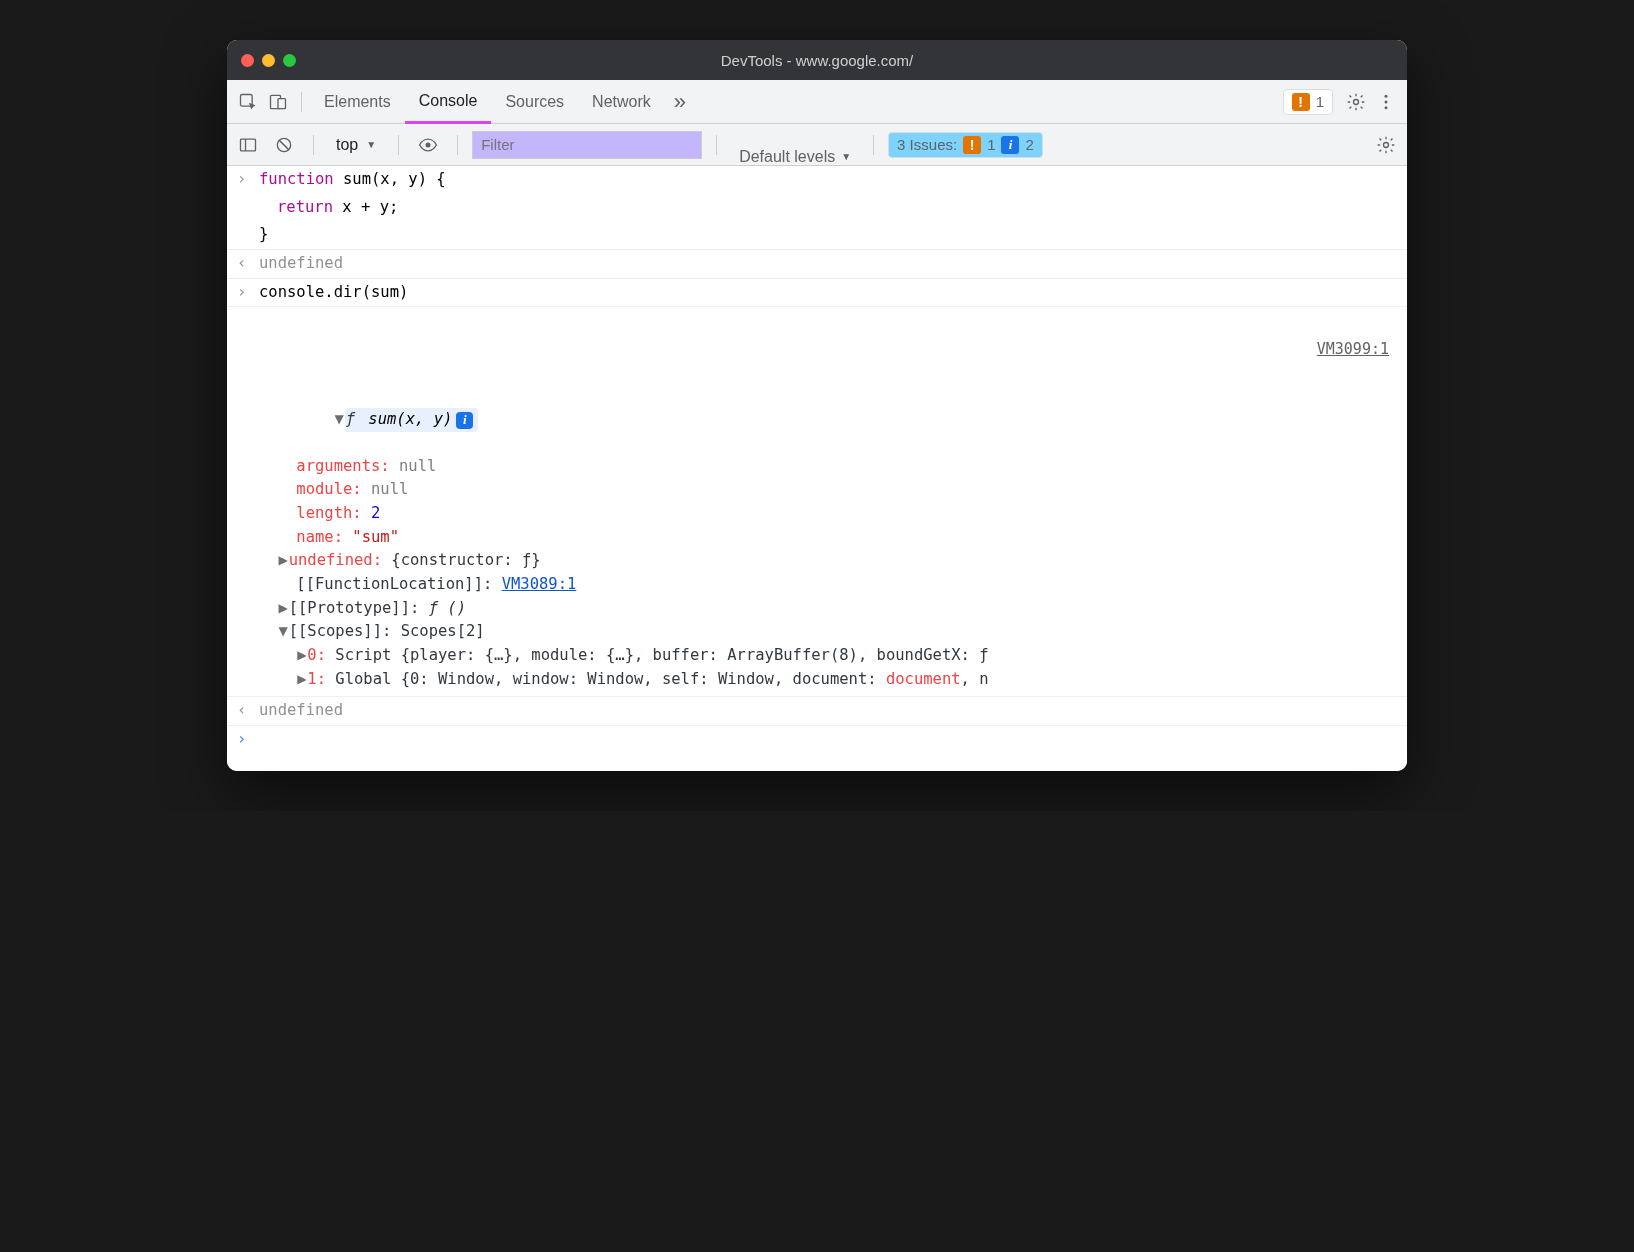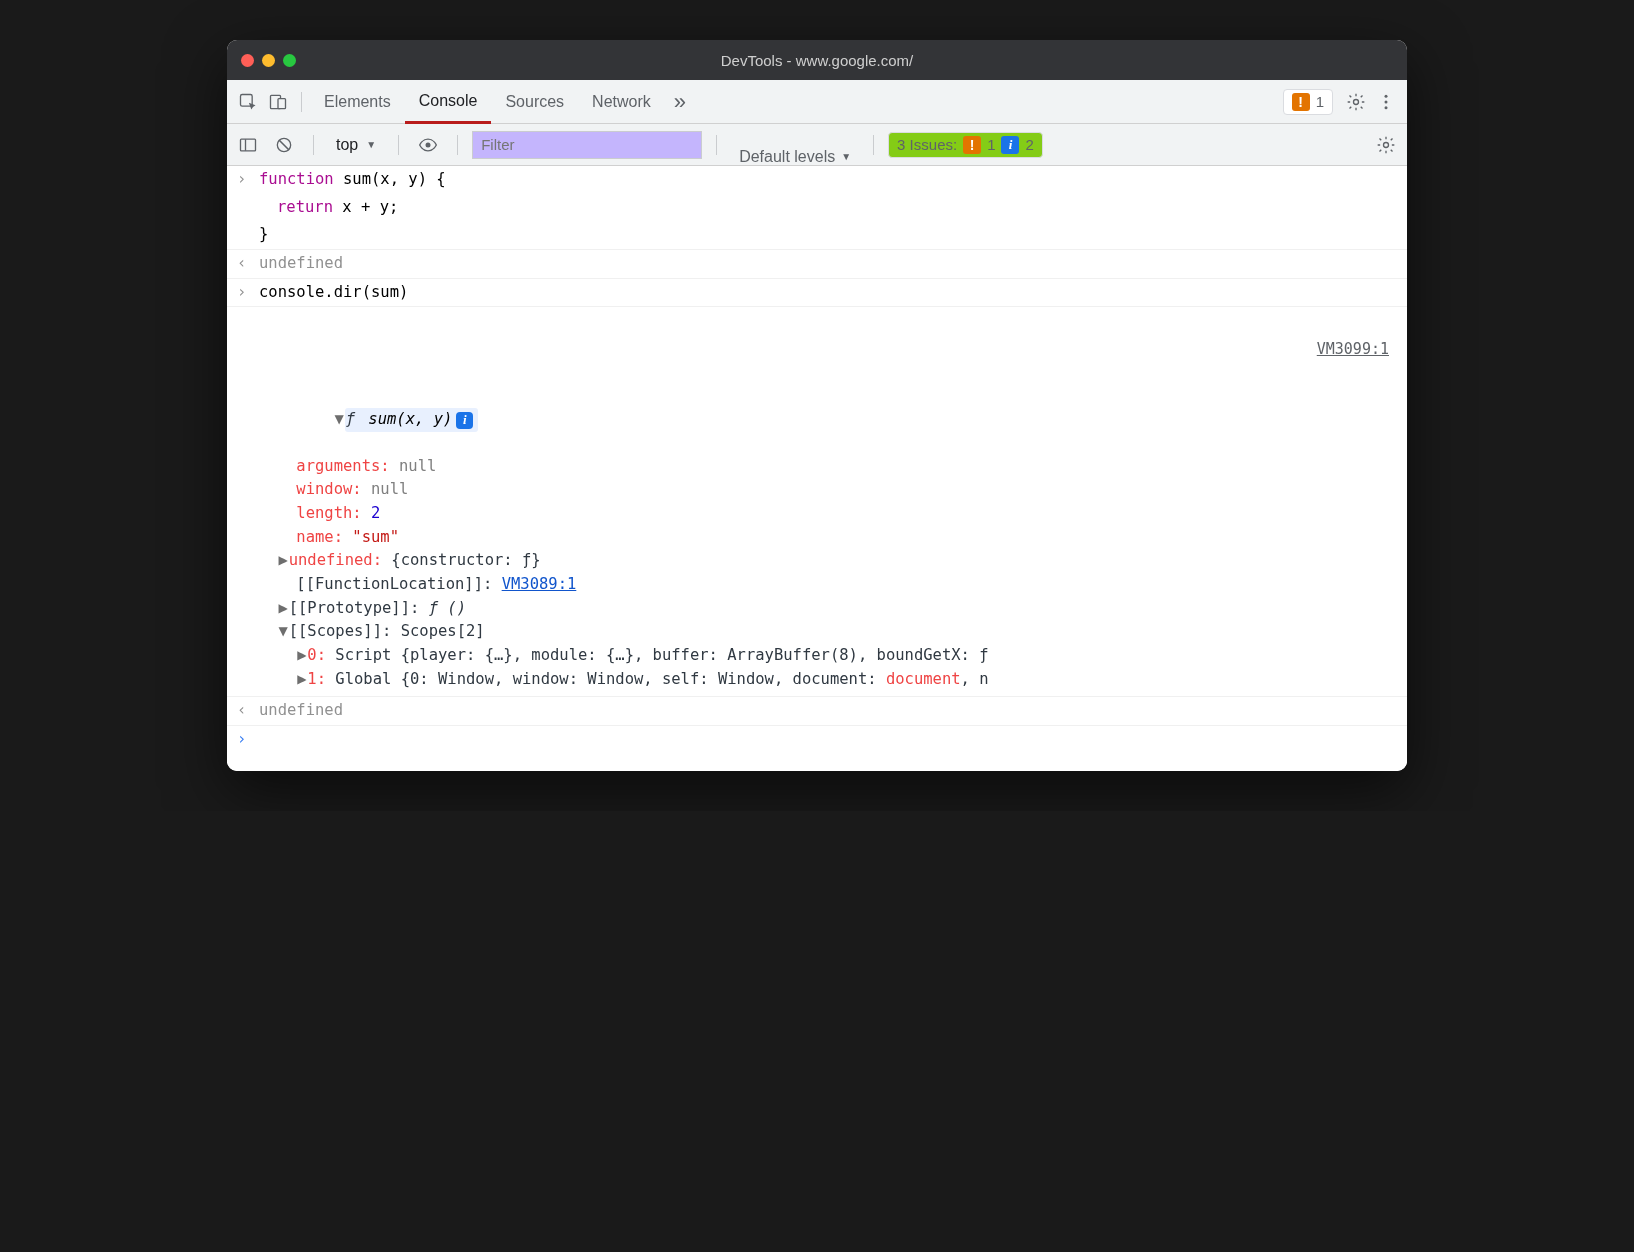--- a/index.html
+++ b/index.html
@@ -42,21 +42,21 @@
 .icon-btn {
   width: 30px; height: 30px; display: flex; align-items: center; justify-content: center;
   color: #5f6368; cursor: pointer; border-radius: 4px;
 }
 .icon-btn svg { width: 20px; height: 20px; }
 .sep { width: 1px; height: 20px; background: #cacccf; margin: 0 8px; }
 .tab {
   padding: 0 14px; height: 100%; display: flex; align-items: center;
   color: #5f6368; font-size: 16px; cursor: pointer;
 }
-.tab.active { color: #202124; border-bottom: 3px solid #b91c1c; font-weight: 500; margin-bottom: -1px; }
+.tab.active { color: #202124; border-bottom: 3px solid #d946ef; font-weight: 500; margin-bottom: -1px; }
 .tab-overflow { width: 30px; display: flex; justify-content: center; color: #5f6368; font-size: 22px; cursor: pointer; }
 .spacer { flex: 1; }
 .badge-warn {
   display: flex; align-items: center; gap: 6px; background: #fff; border: 1px solid #dadce0;
   border-radius: 4px; padding: 3px 8px; font-size: 15px; color: #5f6368; cursor: pointer;
 }
 .warn-icon { width: 18px; height: 18px; background: #e37400; border-radius: 3px; position: relative; }
 .warn-icon::after { content:"!"; color:#fff; position:absolute; left:0; right:0; text-align:center; font-weight:700; font-size:14px; line-height:18px; }
 .info-icon { width: 18px; height: 18px; background: #1a73e8; border-radius: 3px; position: relative; }
 .info-icon::after { content:"i"; color:#fff; position:absolute; left:0; right:0; text-align:center; font-weight:700; font-size:13px; font-style: italic; line-height:18px; font-family: Georgia, serif;}
@@ -69,21 +69,21 @@
   font-size: 16px; cursor: pointer;
 }
 .ctx-select::after { content: "▼"; font-size: 10px; color: #5f6368; margin-left: 2px;}
 .filter-input {
   width: 230px; height: 28px; border: 1px solid #cacccf; background: #c4b5fd;
   padding: 0 8px; font-size: 15px; color: #5f6368; outline: none;
 }
 .levels { display:flex; align-items:center; color:#5f6368; font-size:16px; cursor:pointer; padding: 0 8px; margin-top: 24px;}
 .levels::after { content:"▼"; font-size:10px; margin-left:6px; }
 .issues {
-  display:flex; align-items:center; gap:6px; background:#84cc16; border:1px solid #dadce0;
+  display:flex; align-items:center; gap:6px; background:#7dd3fc; border:1px solid #dadce0;
   border-radius: 4px; padding: 3px 8px; font-size: 15px; color:#5f6368; cursor:pointer;
 }
 .console-body { background: #fff; font-family: Menlo, Consolas, monospace; font-size: 15.5px; }
 .row { display: flex; padding: 3px 8px 3px 10px; border-bottom: 1px solid #f0f0f0; line-height: 1.4; }
 .row.noborder { border-bottom: none; }
 .gutter { width: 22px; flex-shrink: 0; color: #919191; user-select: none; }
 .gutter.prompt { color: #367cf1; }
 .content { flex: 1; white-space: pre; overflow: hidden; }
 .ind1 { padding-left: 18px; }
 .kw { color: #aa0d91; }
@@ -239,21 +239,21 @@
         <span class="tri">▼</span><span class="fnhead"><span class="fitalic">ƒ </span><span class="fnname">sum(x, y)</span> <span class="info-badge">i</span></span>
       </div>
     </div>
 
     <div class="objrow row">
       <div class="gutter"></div>
         <div class="content">    <span class="prop">arguments:</span> <span class="nul">null</span></div>
     </div>
     <div class="objrow row">
       <div class="gutter"></div>
-        <div class="content">    <span class="prop">window:</span> <span class="nul">null</span></div>
+        <div class="content">    <span class="prop">module:</span> <span class="nul">null</span></div>
     </div>
     <div class="objrow row">
       <div class="gutter"></div>
         <div class="content">    <span class="prop">length:</span> <span class="num">2</span></div>
     </div>
     <div class="objrow row">
       <div class="gutter"></div>
         <div class="content">    <span class="prop">name:</span> <span class="str">"sum"</span></div>
     </div>
     <div class="objrow row">

